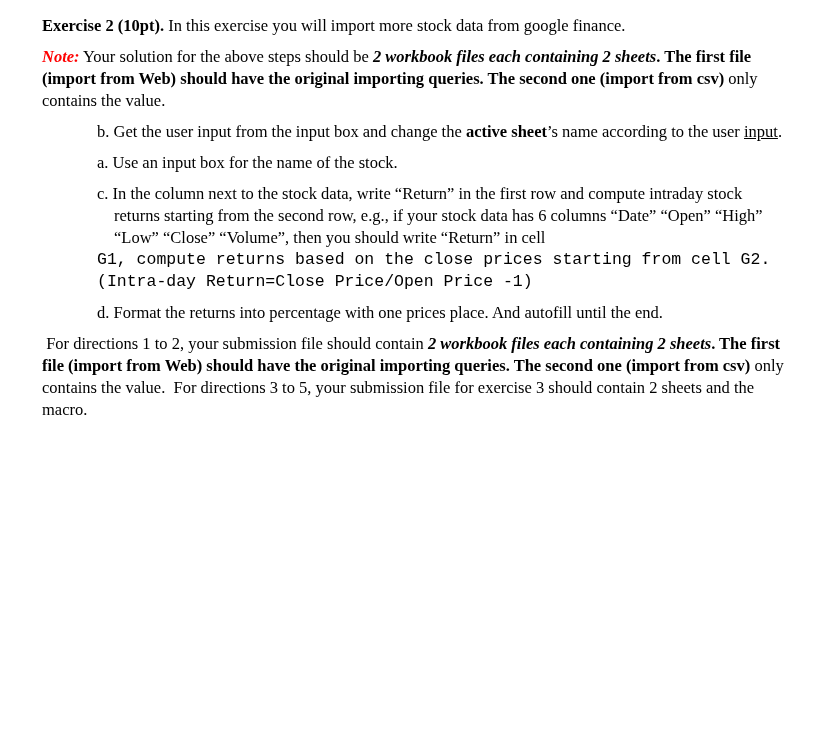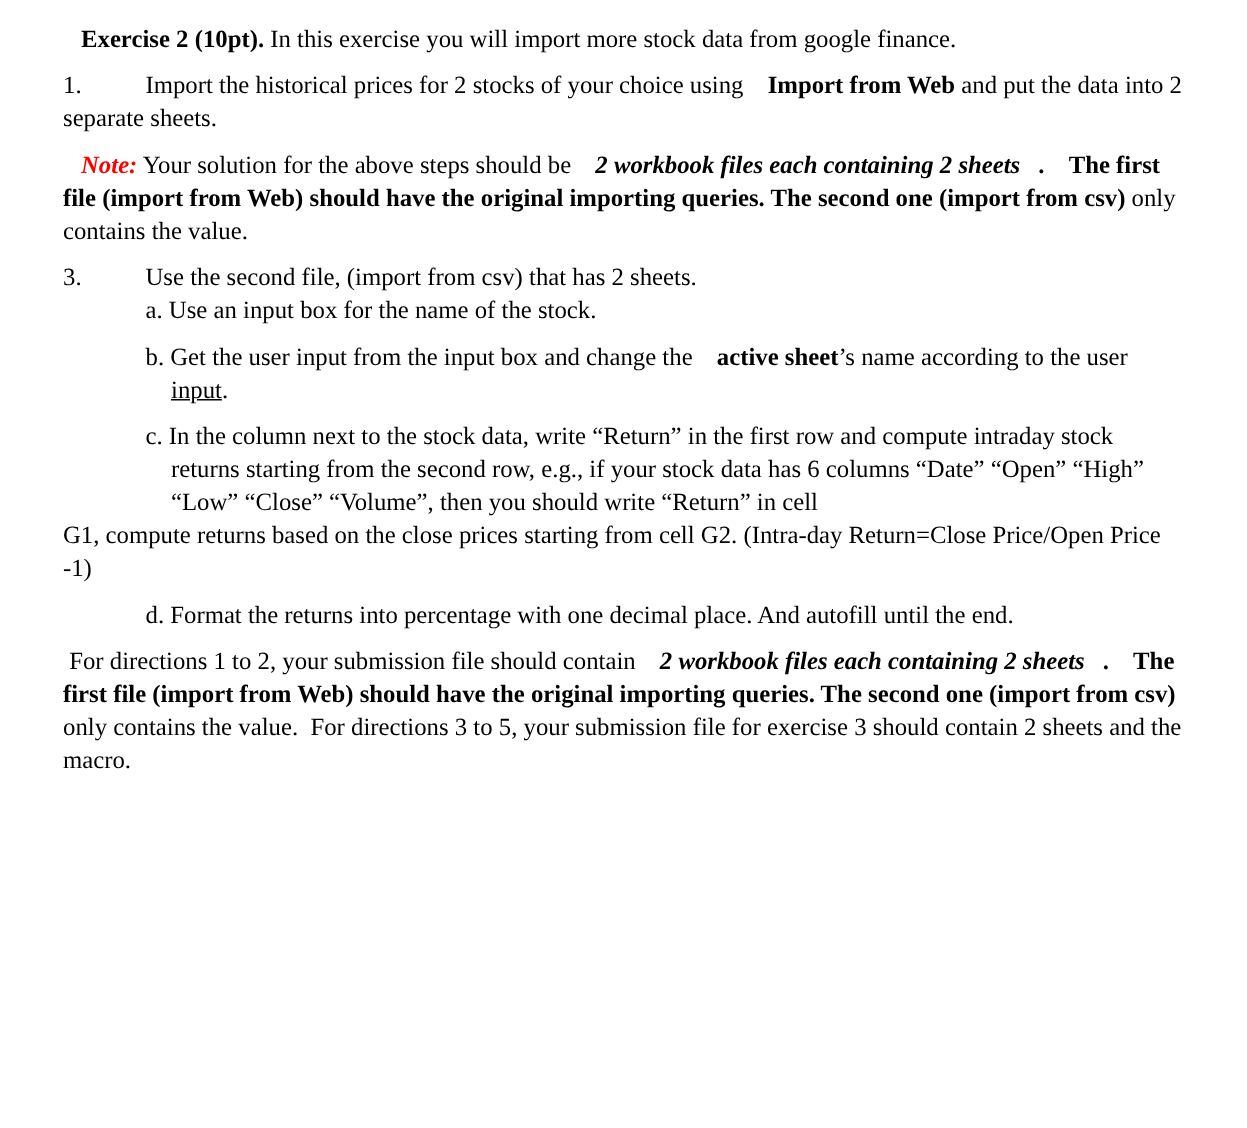--- a/index.html
+++ b/index.html
@@ -24,46 +24,46 @@
     margin: 0 0 9px 0;
     white-space: pre-wrap;
   }
   p.para.tight { margin-bottom: 0; }
   p.para.sub {
     margin-left: 55px;
     padding-left: 17px;
     text-indent: -17px;
   }
   p.para.subplain {
+    margin-left: 55px;
+    font-family: Liberation Mono, monospace;
   }
   .marker {
     display: inline-block;
     width: 55px;
     text-indent: 0;
   }
   .run { }
-  .b { font-weight: bold; margin-left: 12px; }
+  .b { font-weight: bold; }
   .i { font-style: italic; }
   .u { text-decoration: underline; }
   .caret {
     display: inline-block;
     width: 1.3px;
     height: 17px;
     background: #111111;
     vertical-align: -3px;
     margin-left: 1px;
   }
 </style>
 </head>
 <body>
 
 <div class="doc-page">
     <p class="para"><span class="run b">Exercise 2 (10pt).</span><span class="run"> In this exercise you will import more stock data from google finance.</span></p>
-    <p class="para"><span class="marker">1.</span><span class="run">Import the historical prices for 2 stocks of your choice using </span><span class="run b">Import from Web</span><span class="run"> and put the data into 2 separate sheets.</span></p>
     <p class="para"><span class="run b i" style="color: rgb(255, 0, 0);">Note:</span><span class="run"> Your solution for the above steps should be </span><span class="run b i">2 workbook files each containing 2 sheets</span><span class="run b">. </span><span class="run b">The first file (import from Web) should have the original importing queries. The second one (import from csv)</span><span class="run"> only contains the value.</span></p>
-    <p class="para tight"><span class="marker">3.</span><span class="run">Use the second file, (import from csv) that has 2 sheets.</span></p>
+    <p class="para sub"><span class="run">b. Get the user input from the input box and change the </span><span class="run b">active sheet</span><span class="run">’s name according to the user </span><span class="run u">input</span><span class="run">.</span></p>
     <p class="para sub"><span class="run">a. Use an input box for the name of the stock.</span></p>
-    <p class="para sub"><span class="run">b. Get the user input from the input box and change the </span><span class="run b">active sheet</span><span class="run">’s name according to the user </span><span class="run u">input</span><span class="run">.</span></p>
     <p class="para sub tight"><span class="run">c. In the column next to the stock data, write “Return” in the first row and compute intraday stock returns starting from the second row, e.g., if your stock data has 6 columns “Date” “Open” “High” “Low” “Close” “Volume”, then you should write “Return” in cell</span></p>
     <p class="para subplain"><span class="run">G1, compute returns based on the close prices starting from cell G2. (Intra-day Return=Close Price/Open Price -1)</span></p>
-    <p class="para sub"><span class="run">d. Format the returns into percentage with one decimal place. And autofill until the end.</span></p>
+    <p class="para sub"><span class="run">d. Format the returns into percentage with one prices place. And autofill until the end.</span></p>
     <p class="para"><span class="run"> For directions 1 to 2, your submission file should contain </span><span class="run b i">2 workbook files each containing 2 sheets</span><span class="run b">. </span><span class="run b">The first file (import from Web) should have the original importing queries. The second one (import from csv)</span><span class="run"> only contains the value.  For directions 3 to 5, your submission file for exercise 3 should contain 2 sheets and the macro.</span></p>
   </div>
 
 </body></html>

